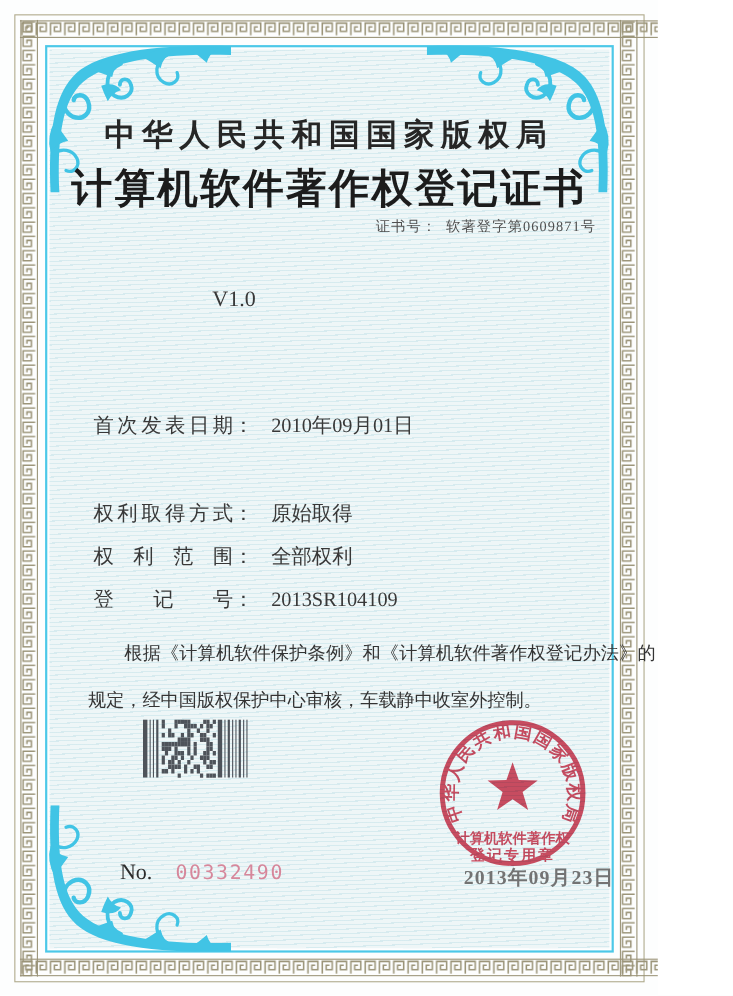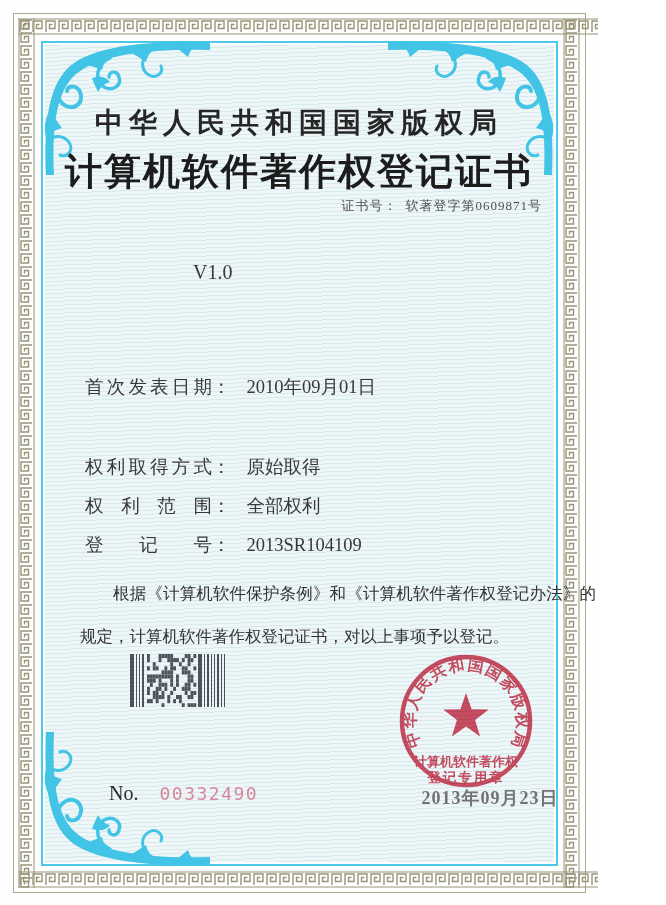--- a/index.html
+++ b/index.html
@@ -152,21 +152,21 @@
   <div class="field row-b" style="top:454px">
     <span class="field-label">权利取得方式</span><span>：</span><span class="field-value">原始取得</span>
   </div>
   <div class="field row-b" style="top:493px">
     <span class="field-label">权利范围</span><span>：</span><span class="field-value">全部权利</span>
   </div>
   <div class="field row-b" style="top:532px">
     <span class="field-label">登记号</span><span>：</span><span class="field-value">2013SR104109</span>
   </div>
 
-  <div class="paragraph">根据《计算机软件保护条例》和《计算机软件著作权登记办法》的规定，计算机软件著作权登记证书，对以上事项予以登记。</div>
+  <div class="paragraph">根据《计算机软件保护条例》和《计算机软件著作权登记办法》的规定，经中国版权保护中心审核，车载静中收室外控制。</div>
 
   <div class="barcode-box">
     <svg id="barcode-svg" width="97" height="53" viewBox="0 0 97 53">
         <rect x="0" y="0" width="4" height="53" fill="#4e535a"></rect>
         <rect x="6" y="0" width="1" height="53" fill="#4e535a"></rect>
         <rect x="9" y="0" width="1" height="53" fill="#4e535a"></rect>
         <rect x="12" y="0" width="2" height="53" fill="#4e535a"></rect>
         <rect x="17" y="0" width="2.9" height="4.1" fill="#4e535a"></rect>
         <rect x="28.6" y="0" width="2.9" height="4.1" fill="#4e535a"></rect>
         <rect x="31.5" y="0" width="2.9" height="4.1" fill="#4e535a"></rect>

